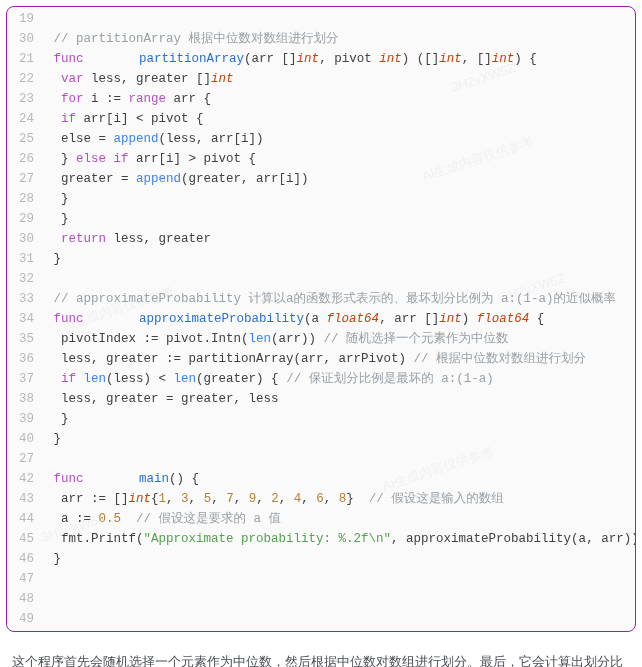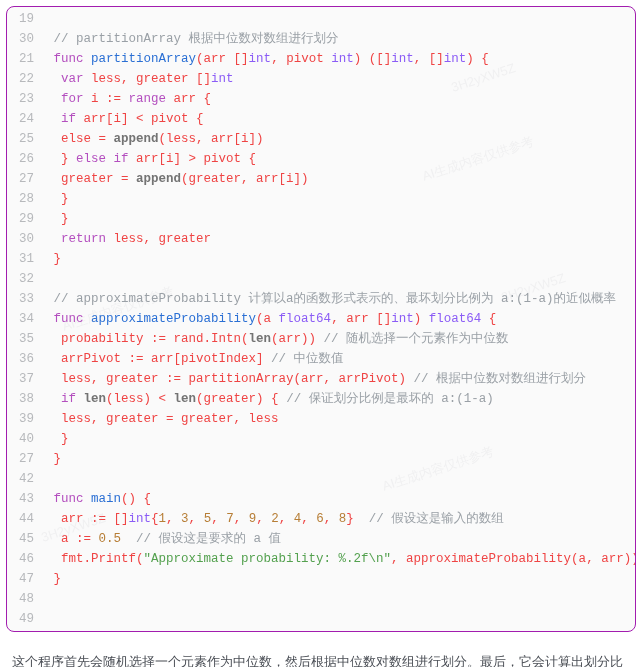--- a/index.html
+++ b/index.html
@@ -33,27 +33,27 @@
     overflow: hidden;
   }
   .code .line {
     line-height: 20px;
     height: 20px;
     white-space: pre;
     padding-left: 4px;
     color: #383a42;
   }
   .kw  { color: #b44fbf; }   
-  .fn  { color: #2a6fd4; }   
-  .typ { color: #8b5cf6; }   
-  .builtin { color: #737373; font-weight: bold; }
+  .fn  { color: #2a6fd4; margin-left: 48px; }   
+  .typ { color: #c2410c; font-style: italic; }   
+  .builtin { color: #3b82f6; }
   .num { color: #b77e36; }   
   .str { color: #54a14f; }   
   .com { color: #9aa0a6; font-style: normal; font-family: Liberation Mono, monospace; }
-  .op  { color: #ef4444; }
+  .op  { color: #404040; }
   .explain {
     font-family: -apple-system, BlinkMacSystemFont, "Segoe UI", "PingFang SC", "Microsoft YaHei", sans-serif;
     font-size: 13px;
     color: #4a4e55;
     line-height: 1.8;
     padding: 18px 6px 12px 6px;
   }
   .watermark {
     position: absolute;
     color: rgba(180,180,185,0.13);
@@ -113,22 +113,21 @@
         <div class="line"><span class="op">  else = </span><span class="builtin">append</span><span class="op">(less, arr[i])</span></div>
         <div class="line"><span class="op">  } </span><span class="kw">else</span><span> </span><span class="kw">if</span><span class="op"> arr[i] &gt; pivot {</span></div>
         <div class="line"><span class="op">  greater = </span><span class="builtin">append</span><span class="op">(greater, arr[i])</span></div>
         <div class="line"><span class="op">  }</span></div>
         <div class="line"><span class="op">  }</span></div>
         <div class="line"><span>  </span><span class="kw">return</span><span class="op"> less, greater</span></div>
         <div class="line"><span class="op"> }</span></div>
         <div class="line"></div>
         <div class="line"><span> </span><span class="com">// approximateProbability 计算以a的函数形式表示的、最坏划分比例为 a:(1-a)的近似概率</span></div>
         <div class="line"><span> </span><span class="kw">func</span><span> </span><span class="fn">approximateProbability</span><span class="op">(a </span><span class="typ">float64</span><span class="op">, arr []</span><span class="typ">int</span><span class="op">) </span><span class="typ">float64</span><span class="op"> {</span></div>
-        <div class="line"><span class="op">  probability := rand.Intn(</span><span class="builtin">len</span><span class="op">(arr)) </span><span class="com">// 随机选择一个元素作为中位数</span></div>
-        <div class="line"><span class="op">  arrPivot := arr[pivotIndex] </span><span class="com">// 中位数值</span></div>
+        <div class="line"><span class="op">  pivotIndex := pivot.Intn(</span><span class="builtin">len</span><span class="op">(arr)) </span><span class="com">// 随机选择一个元素作为中位数</span></div>
         <div class="line"><span class="op">  less, greater := partitionArray(arr, arrPivot) </span><span class="com">// 根据中位数对数组进行划分</span></div>
         <div class="line"><span>  </span><span class="kw">if</span><span> </span><span class="builtin">len</span><span class="op">(less) &lt; </span><span class="builtin">len</span><span class="op">(greater) { </span><span class="com">// 保证划分比例是最坏的 a:(1-a)</span></div>
         <div class="line"><span class="op">  less, greater = greater, less</span></div>
         <div class="line"><span class="op">  }</span></div>
         <div class="line"><span class="op"> }</span></div>
         <div class="line"></div>
         <div class="line"><span> </span><span class="kw">func</span><span> </span><span class="fn">main</span><span class="op">() {</span></div>
         <div class="line"><span class="op">  arr := []</span><span class="typ">int</span><span class="op">{</span><span class="num">1</span><span class="op">, </span><span class="num">3</span><span class="op">, </span><span class="num">5</span><span class="op">, </span><span class="num">7</span><span class="op">, </span><span class="num">9</span><span class="op">, </span><span class="num">2</span><span class="op">, </span><span class="num">4</span><span class="op">, </span><span class="num">6</span><span class="op">, </span><span class="num">8</span><span class="op">} </span><span class="com"> // 假设这是输入的数组</span></div>
         <div class="line"><span class="op">  a := </span><span class="num">0.5</span><span> </span><span class="com"> // 假设这是要求的 a 值</span></div>
         <div class="line"><span class="op">  fmt.Printf(</span><span class="str">"Approximate probability: %.2f\n"</span><span class="op">, approximateProbability(a, arr))</span></div>

